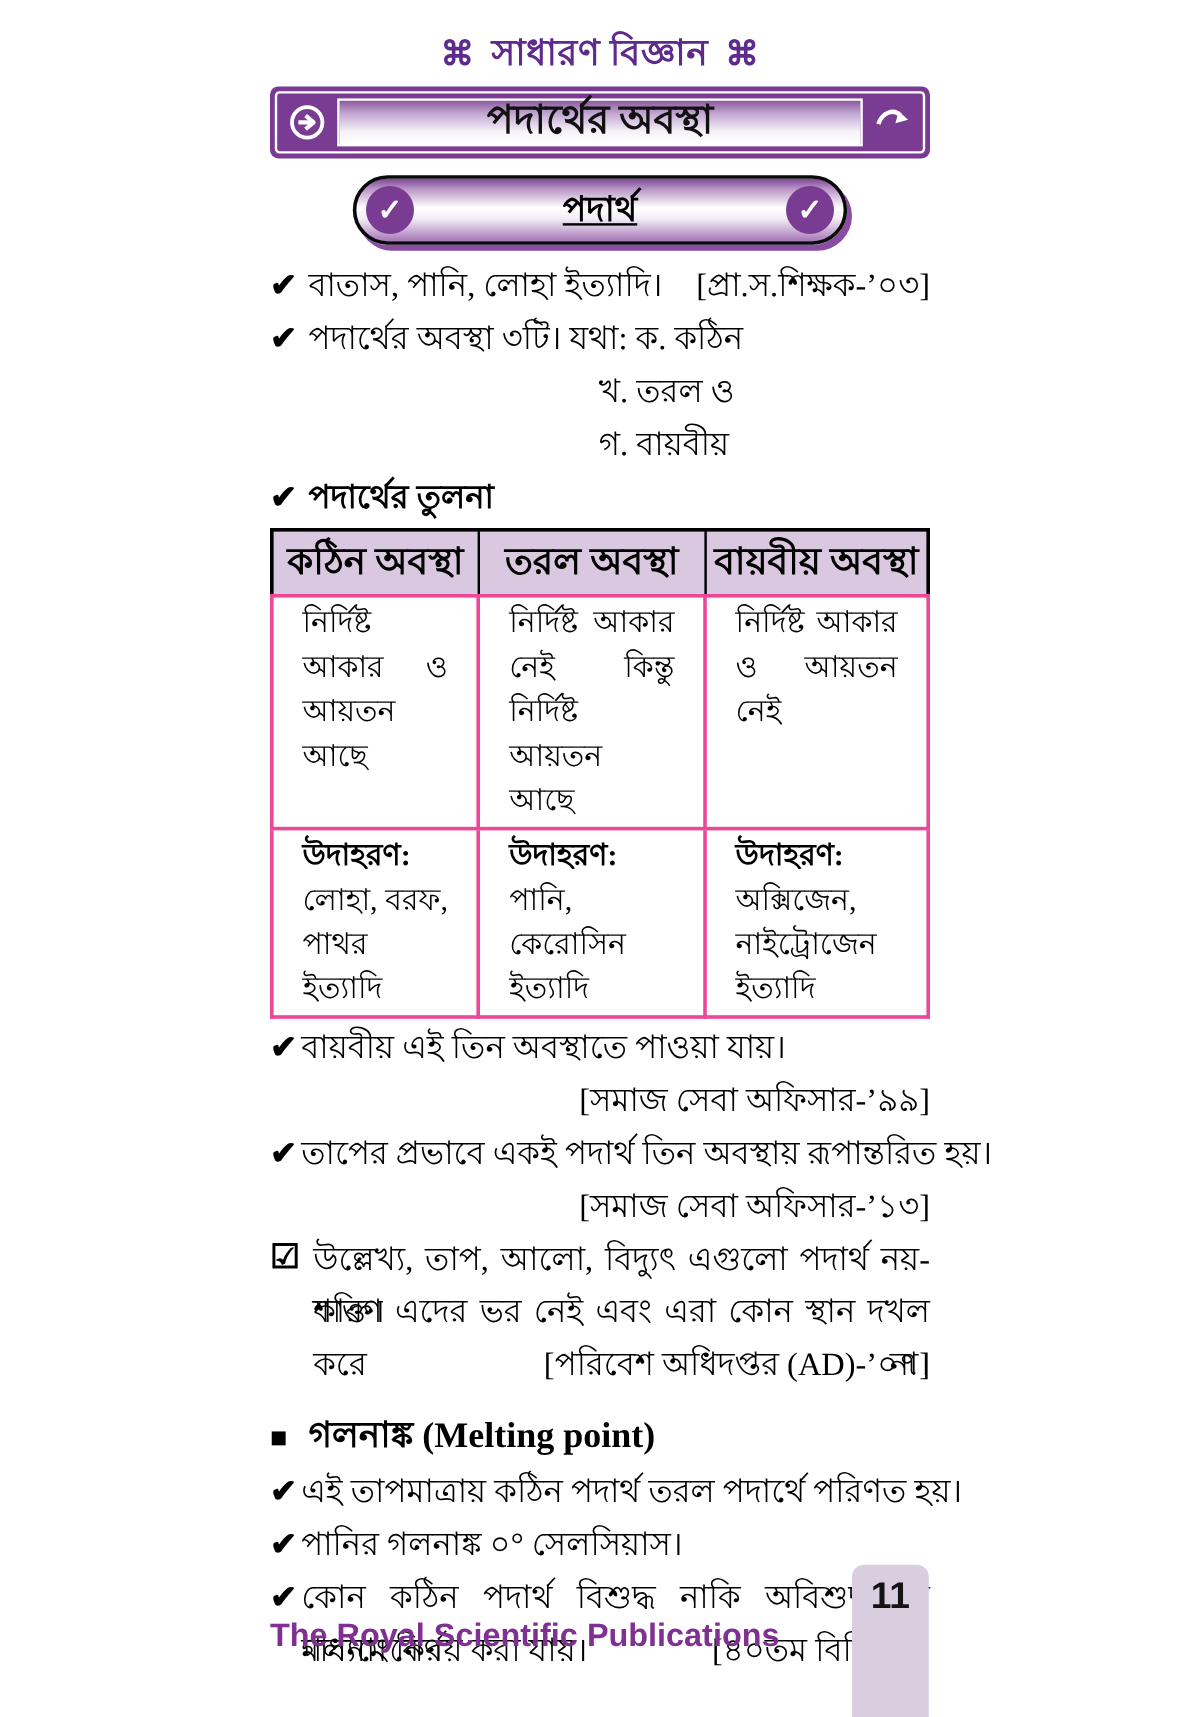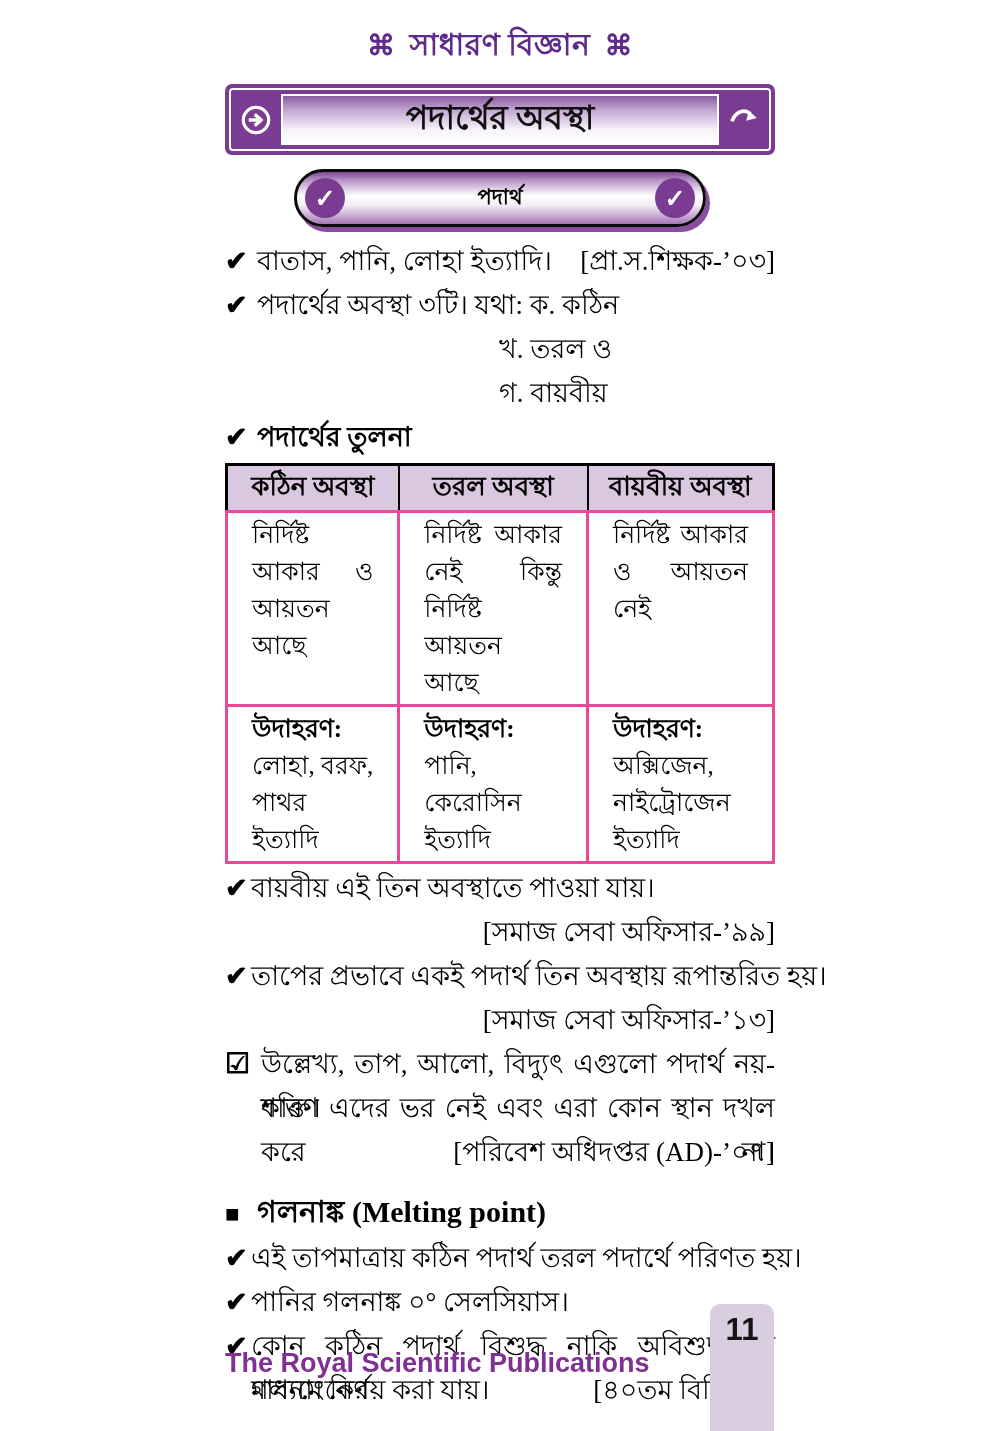--- a/index.html
+++ b/index.html
@@ -6,34 +6,34 @@
   .page{position:relative;width:1001px;height:1431px;background:#ffffff;overflow:hidden;
         font-family:"Liberation Serif",serif;color:#000;}
   .content{padding:26px 226px 0 225px;}
 
   
   .top-header{height:38px;line-height:38px;text-align:center;font-size:30px;font-weight:bold;
               color:#5e2b8c;letter-spacing:.5px;}
   .top-header .orn{font-size:28px;padding:0 6px;}
 
   
-  .banner{position:relative;height:71px;background:#7a3b92;border-radius:7px;margin-top:20px;}
+  .banner{position:relative;height:60px;background:#7a3b92;border-radius:7px;margin-top:8px;}
   .banner-frame{position:absolute;inset:4px;border:2px solid #fff;border-radius:4px;display:flex;align-items:stretch;}
   .banner-side{width:50px;display:flex;align-items:center;justify-content:center;flex:0 0 auto;}
   .banner-panel{flex:1;margin:4px 0;border:2px solid #fff;
                 background:linear-gradient(180deg,#8a5ba0 0%,#c3a7d2 30%,#f7f3f9 72%,#ffffff 100%);
                 display:flex;align-items:center;justify-content:center;}
   .banner-title{font-size:33px;font-weight:bold;color:#111;}
 
   
   .pill-wrap{display:flex;justify-content:center;margin-top:14px;height:58px;}
   .pill{position:relative;width:406px;height:52px;border:3px solid #0a0a0a;border-radius:30px;
         background:linear-gradient(180deg,#7d4796 0%,#b894c6 16%,#ffffff 46%,#f3edf6 64%,#a577b6 100%);
         display:flex;align-items:center;justify-content:center;box-shadow:4px 5px 0 #8a4da2;}
-  .pill-title{font-size:21px;font-weight:bold;}
+  .pill-title{font-size:29px;font-weight:bold;text-decoration:underline;}
   .pill-check{position:absolute;top:50%;transform:translateY(-50%);width:40px;height:40px;border-radius:50%;
               background:#7a3b92;color:#fff;display:flex;align-items:center;justify-content:center;
               font-size:25px;font-weight:bold;}
   .pill-check.left{left:8px;} .pill-check.right{right:8px;}
 
   
   .bullets{margin-top:12px;font-size:27px;}
   .b-item{display:flex;}
   .marker{width:32px;flex:0 0 auto;font-weight:bold;line-height:44px;}
   .marker.narrow{width:26px;}
@@ -44,21 +44,21 @@
   .sb{display:flex;justify-content:space-between;align-items:flex-end;}
   .sub{margin-left:242px;}
   .ref{white-space:nowrap;}
   .ref-line{text-align:right;height:44px;line-height:44px;}
   .sect-title{font-weight:bold;}
 
   
   table.compare{width:100%;border-collapse:collapse;margin-top:4px;border:3px solid #000;
                 table-layout:fixed;font-size:25px;}
   table.compare col.c1{width:31.5%;} table.compare col.c2{width:34.5%;} table.compare col.c3{width:34%;}
-  table.compare th{border:2px solid #000;background:#d9c8e0;font-size:26px;font-weight:bold;
+  table.compare th{border:2px solid #000;background:#d9c8e0;font-size:31px;font-weight:bold;
                    height:40px;text-align:center;padding:0 4px;}
   table.compare td{border:3px solid #ec4899;vertical-align:top;padding:3px 24px;line-height:37px;
                    text-align:justify;height:76px;}
   .ex-label{font-weight:bold;margin-top:20px;}
 
   
   .melt-head{margin-top:14px;height:48px;line-height:48px;font-size:30px;font-weight:bold;}
   .melt-head .sq{font-size:24px;padding-right:10px;}
   .melt-head .en{font-family:"Liberation Serif",serif;}
   .melting{font-size:27px;}

